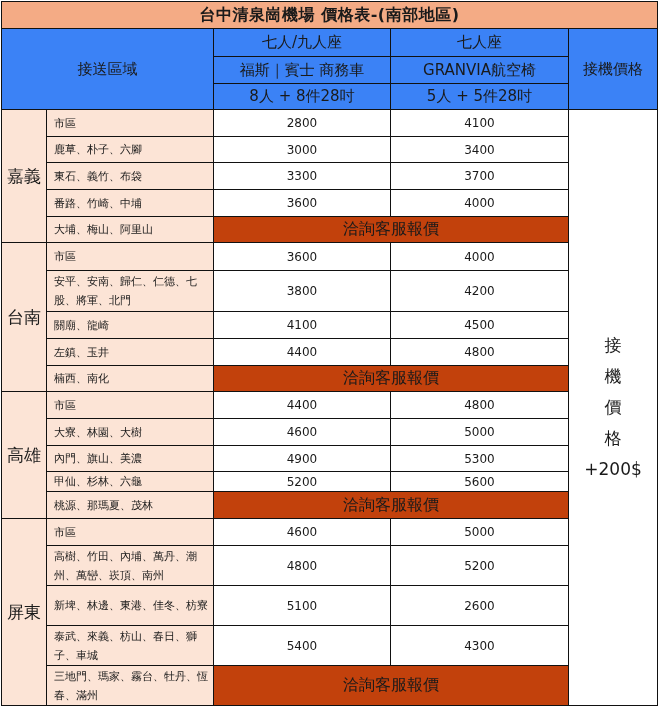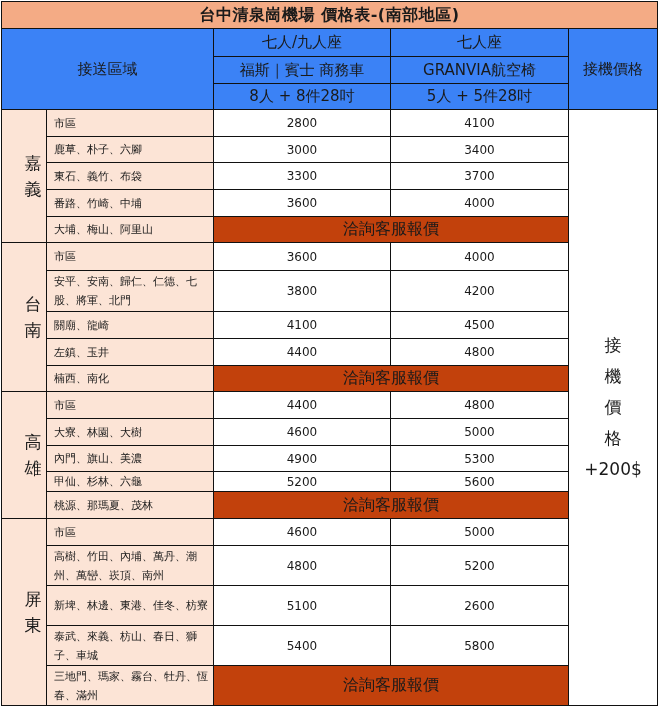--- a/index.html
+++ b/index.html
@@ -1,21 +1,21 @@
 <!DOCTYPE html>
 <html><head>
 <meta charset="utf-8">
 <style>
   html, body { margin:0; padding:0; background:#ffffff; }
   body { width:658px; height:716px; overflow:hidden; font-family:"DejaVu Sans", sans-serif; color:#1a1a1a; }
   table { border-collapse:collapse; table-layout:fixed; width:656px; margin-left:1px; margin-top:1px; }
   td { border:1.5px solid #111; padding:0; text-align:center; vertical-align:middle; overflow:hidden; }
   .title { background:#F4AB85; font-weight:bold; font-size:16px; height:26px; letter-spacing:0.5px; }
   .hdr { background:#3b82f6; font-size:15px; }
-  .region { background:#FCE4D6; font-size:17px; line-height:26px;padding-left:18px; }
+  .region { background:#FCE4D6; font-size:17px; line-height:26px; }
   .area { background:#FCE4D6; font-size:11px; text-align:left; padding-left:7px; line-height:19px;margin-top:27px; }
   .price { background:#fff; font-size:12px; }
   .inquire { background:#c2410c; font-size:16px; }
   .pickup { background:#fff; font-size:17px; line-height:31px; }
 </style>
 </head>
 <body>
 
 <table>
   <colgroup>
@@ -141,20 +141,20 @@
     <td class="price">5200</td>
   </tr>
   <tr style="height:40px">
     <td class="area">新埤、林邊、東港、佳冬、枋寮</td>
     <td class="price">5100</td>
     <td class="price">2600</td>
   </tr>
   <tr style="height:40px">
     <td class="area">泰武、來義、枋山、春日、獅子、車城</td>
     <td class="price">5400</td>
-    <td class="price">5800</td>
+    <td class="price">4300</td>
   </tr>
   <tr style="height:40px">
     <td class="area">三地門、瑪家、霧台、牡丹、恆春、滿州</td>
     <td class="inquire" colspan="2">洽詢客服報價</td>
   </tr>
 </tbody>
   </table>
 
 </body></html>

